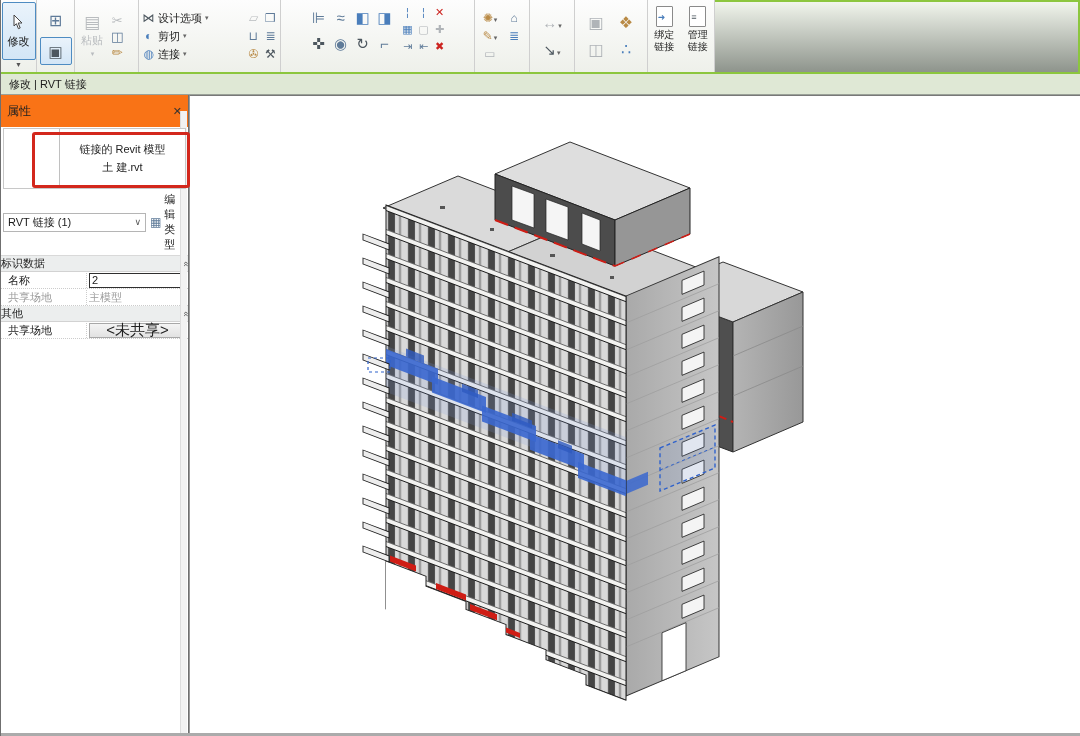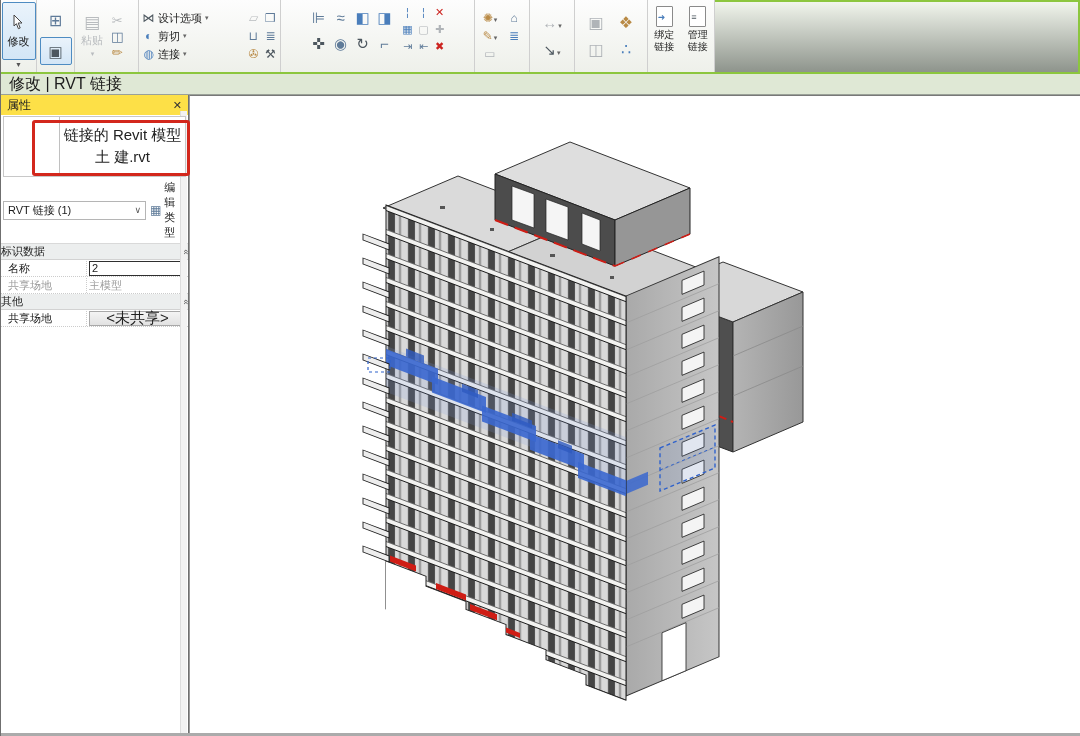--- a/index.html
+++ b/index.html
@@ -32,31 +32,31 @@
   .mod-small{display:grid;grid-template-columns:repeat(3,16px);grid-auto-rows:17px;justify-items:center;align-items:center;font-size:11px;}
   .v-grid{display:grid;grid-template-columns:repeat(2,24px);grid-auto-rows:18px;justify-items:center;align-items:center;font-size:12px;}
   .m-grid{display:grid;grid-template-columns:38px;grid-auto-rows:27px;justify-items:center;align-items:center;font-size:15px;}
   .c-grid{display:grid;grid-template-columns:repeat(2,30px);grid-auto-rows:27px;justify-items:center;align-items:center;font-size:16px;}
   .linkbtn{width:30px;height:64px;display:flex;flex-direction:column;align-items:center;justify-content:flex-start;padding-top:3px;font-size:10px;line-height:12px;color:#222;}
   .doc{width:15px;height:19px;background:#fff;border:1px solid #8a8a8a;border-radius:1px;position:relative;margin-bottom:2px;}
   .doc .doc-glyph{position:absolute;left:1px;top:4px;font-size:9px;}
 
   
   .greenline{height:2px;background:#8cc63e;flex:0 0 auto;}
-  .modebar{height:20px;background:#dfe8d5;display:flex;align-items:center;padding-left:8px;font-size:16px;color:#1c1c1c;flex:0 0 auto;border-bottom:1px solid #9aa198;}
+  .modebar{height:20px;background:#dfe8d5;display:flex;align-items:center;padding-left:8px;font-size:11px;color:#1c1c1c;flex:0 0 auto;border-bottom:1px solid #9aa198;}
 
   
   .content{flex:1;display:flex;min-height:0;}
   .props{width:187px;flex:0 0 auto;background:#fff;border-right:1px solid #6f6f6f;position:relative;font-size:11px;}
   .props-scroll{position:absolute;right:1px;top:16px;bottom:0;width:6px;background:#f2f2f2;border-left:1px solid #ddd;}
-  .props-title{height:20px;display:flex;align-items:center;justify-content:space-between;padding:0 6px;font-size:12px;color:#222;background:#fde047;}
+  .props-title{height:32px;display:flex;align-items:center;justify-content:space-between;padding:0 6px;font-size:12px;color:#222;background:#f97316;}
   .props-close{font-size:11px;color:#333;cursor:default;}
   .typebox{margin:1px 2px 0 2px;height:59px;border:1px solid #c8c8c8;background:#fff;display:flex;position:relative;}
   .type-thumb{width:55px;border-right:1px solid #c0c0c0;background:#fff;}
-  .type-text{flex:1;display:flex;flex-direction:column;align-items:center;justify-content:center;gap:3px;font-size:15px;color:#222;}
+  .type-text{flex:1;display:flex;flex-direction:column;align-items:center;justify-content:center;gap:3px;font-size:11px;color:#222;}
   .red-annot{position:absolute;left:28px;top:3px;width:152px;height:50px;border:3px solid #d3271c;border-radius:3px;z-index:5;pointer-events:none;}
   .combo-row{display:flex;align-items:center;margin:3px 2px 2px 2px;gap:4px;}
   .combo{flex:0 0 133px;height:17px;border:1px solid #b5b5b5;background:#fff;display:flex;align-items:center;justify-content:space-between;padding:0 4px;font-size:11px;}
   .edit-type{display:flex;align-items:center;gap:3px;font-size:11px;color:#222;}
   .pgrid{margin-top:3px;border-top:1px solid #d9d9d9;}
   .sect{height:15px;background:#eceeee;display:flex;align-items:center;justify-content:space-between;padding:0 0;border-bottom:1px solid #d2d2d2;font-size:11px;color:#222;}
   .sect .chev{transform:rotate(90deg);font-size:9px;color:#555;}
   .prow{display:flex;height:16px;border-bottom:1px dotted #ccc;align-items:center;}
   .prow .plabel{width:86px;padding-left:7px;box-sizing:border-box;border-right:1px dotted #ccc;}
   .prow .pval{flex:1;padding:0 2px;display:flex;align-items:center;height:100%;box-sizing:border-box;}

